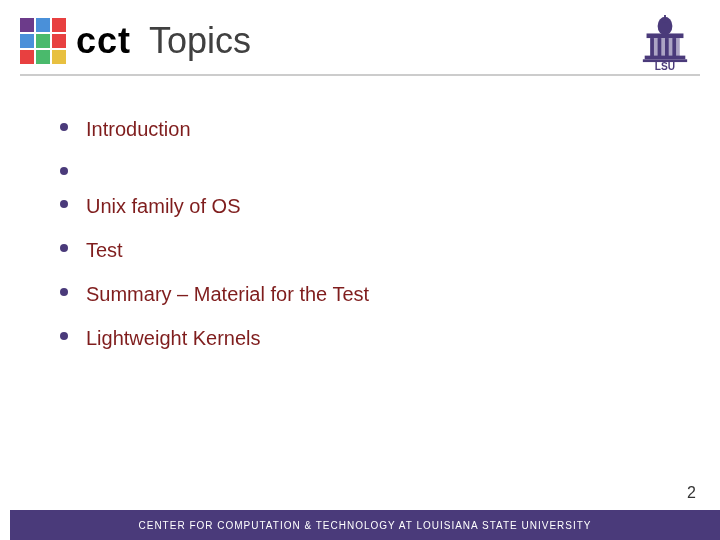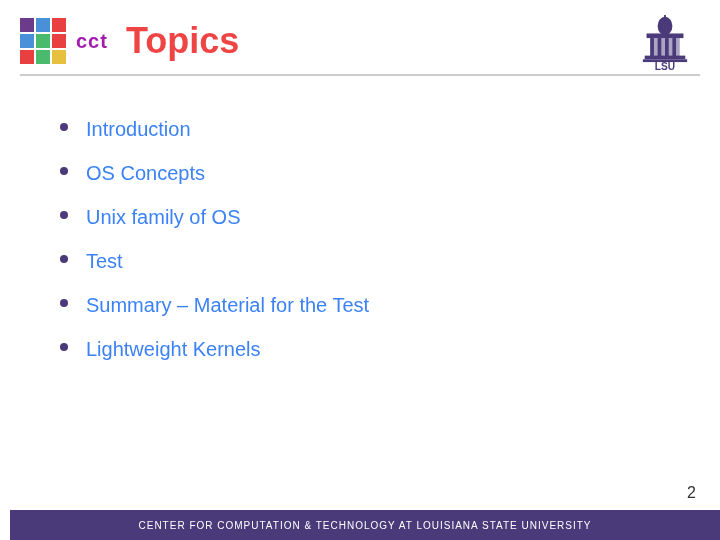--- a/index.html
+++ b/index.html
@@ -38,32 +38,32 @@
       flex-shrink: 0;
     }
 
     .cct-logo .sq {
       width: 14px;
       height: 14px;
     }
 
     
     .cct-text {
-      font-size: 20px;
+      font-size: 36px;
       font-weight: bold;
-      color: #a21caf;
+      color: #000000;
       font-family: Arial, sans-serif;
       margin-right: 18px;
       letter-spacing: 1px;
     }
 
     .title {
       font-size: 36px;
-      font-weight: bold;
-      color: #ef4444;
+      font-weight: normal;
+      color: #404040;
       font-family: Arial, sans-serif;
     }
 
     
     .lsu-logo {
       position: absolute;
       top: 10px;
       right: 20px;
       width: 70px;
       height: 70px;
@@ -88,21 +88,21 @@
     .bullet-list {
       list-style: none;
       padding: 0;
     }
 
     .bullet-list li {
       display: flex;
       align-items: flex-start;
       margin-bottom: 18px;
       font-size: 20px;
-      color: #3b82f6;
+      color: #7f1d1d;
       font-family: Arial, sans-serif;
       line-height: 1.3;
     }
 
     .bullet-dot {
       width: 8px;
       height: 8px;
       background: #4a3a7a;
       border-radius: 50%;
       margin-right: 18px;
@@ -203,21 +203,20 @@
 
   <div class="content">
     <ul class="bullet-list" id="bullet-list">
 
     <li>
           <div class="bullet-dot"></div>
           <span>Introduction</span>
         </li>
         <li>
           <div class="bullet-dot"></div>
-          <span>OS Concepts</span>
         </li>
         <li>
           <div class="bullet-dot"></div>
           <span>Unix family of OS</span>
         </li>
         <li>
           <div class="bullet-dot"></div>
           <span>Test</span>
         </li>
         <li>

